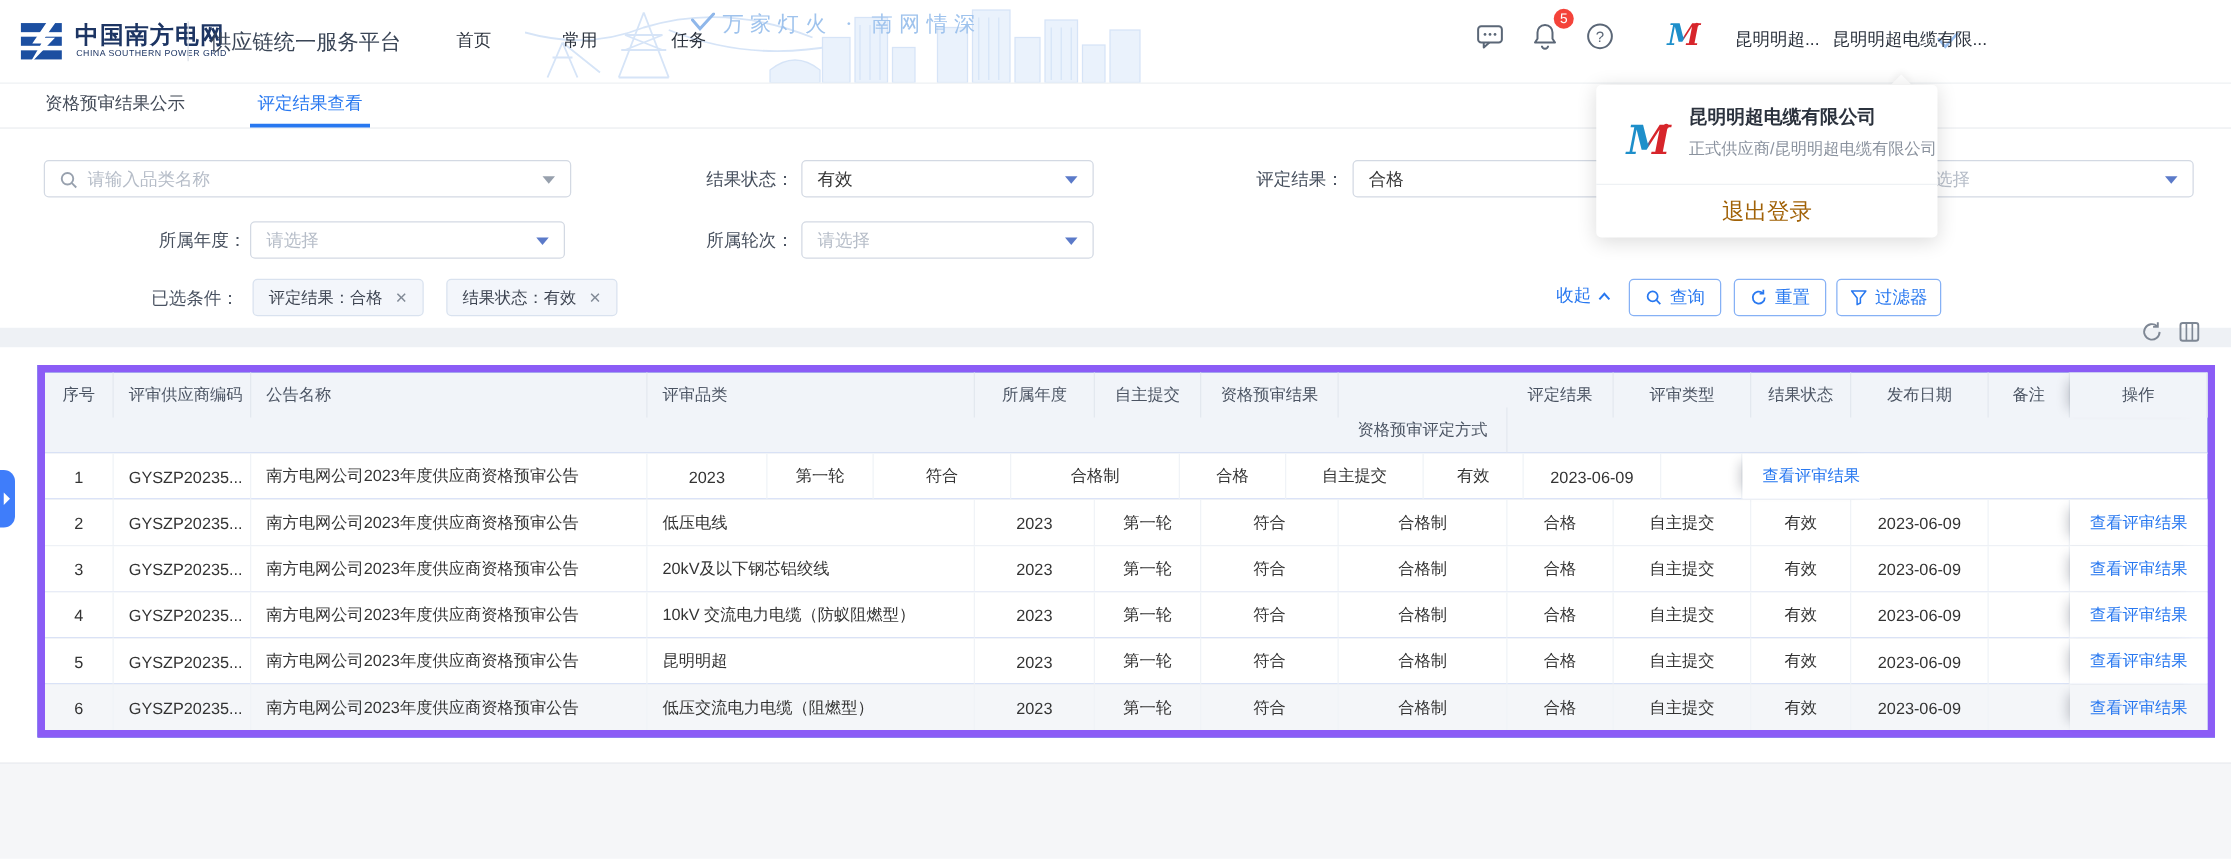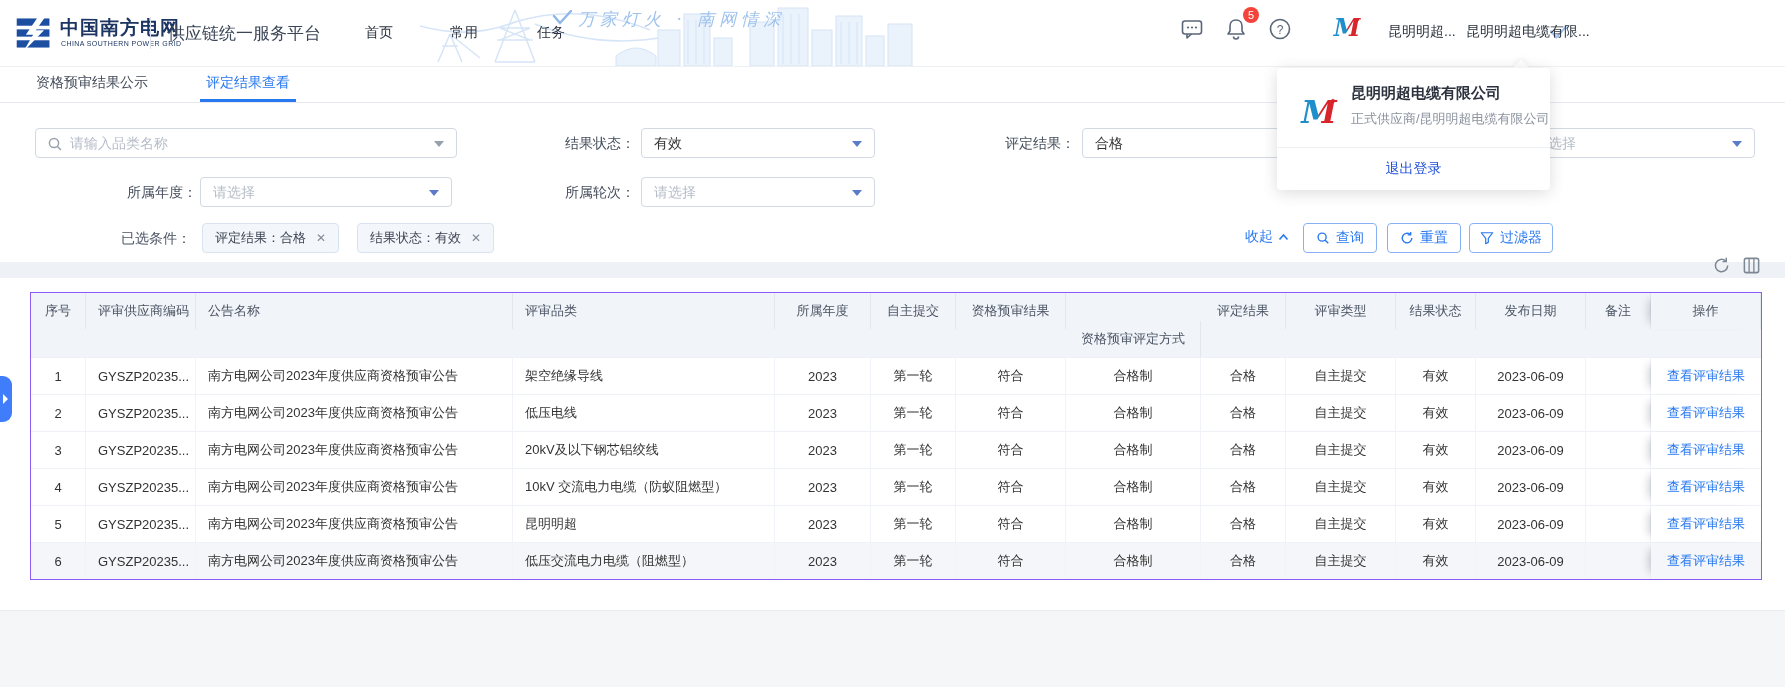--- a/index.html
+++ b/index.html
@@ -13,21 +13,21 @@
 
   
   .app-header{left:0;top:0;width:1785px;height:66px;background:#fff;border-bottom:1px solid #eef1f4;z-index:20}
   .logo-mark{left:14px;top:13px;width:40px;height:40px}
   .logo-cn{left:60px;top:15px;font-size:19px;font-weight:bold;color:#1d3563;letter-spacing:1px}
   .logo-en{left:61px;top:40px;font-size:7px;color:#1d3563;letter-spacing:.4px}
   .logo-divider{left:150px;top:17px;width:1px;height:32px;background:#dde2e9}
   .platform-title{left:168px;top:22px;font-size:17px;color:#3a4556}
   .nav-item{top:24px;font-size:14px;color:#2b323d;cursor:pointer}
   .header-art{left:420px;top:0;width:500px;height:66px;opacity:.85;pointer-events:none}
-  .slogan{left:578px;top:8px;font-size:17px;color:#9fc3ed;letter-spacing:5px;font-family:"DejaVu Serif","Liberation Serif",serif;font-style:italic}
+  .slogan{left:578px;top:8px;font-size:17px;color:#9fc3ed;letter-spacing:5px;font-family:"DejaVu Serif","Liberation Serif",serif;}
   .swoosh1{left:552px;top:10px}
   .swoosh2{left:1549px;top:26px}
   .hicon{top:17px;width:24px;height:24px;cursor:pointer}
   .badge{left:1243px;top:7px;min-width:16px;height:16px;border-radius:8px;background:#f4433a;color:#fff;font-size:11px;line-height:16px;text-align:center;padding:0 3px;box-sizing:border-box;z-index:21}
   .avatar-m{left:1332px;top:13px;width:30px;height:30px;cursor:pointer}
   .user-short{left:1388px;top:23px;font-size:14px;color:#2b323d;cursor:pointer}
   .company-short{left:1466px;top:23px;font-size:14px;color:#2b323d;cursor:pointer}
 
   
   .tabbar{left:0;top:66px;width:1785px;height:37px;background:#fff;border-bottom:1px solid #e7eaee;display:flex;align-items:stretch;padding-left:30px;box-sizing:border-box;gap:46px}
@@ -50,21 +50,21 @@
   .collapse{left:1245px;top:125px;font-size:14px;color:#2878f0;cursor:pointer;display:flex;align-items:center;gap:5px}
   .fbtn{top:120px;height:30px;border:1px solid #86b1f5;border-radius:4px;background:#fff;color:#2878f0;font-size:14px;display:flex;align-items:center;justify-content:center;gap:6px;box-sizing:border-box;cursor:pointer}
 
   
   .gray-band{left:0;top:262px;width:1785px;height:16px;background:#eef1f5}
   .tbl-tools{left:1712px;top:256px;display:flex;gap:11px;z-index:6}
   .tool-ic{width:19px;height:19px;cursor:pointer}
 
   
   .table-panel{left:0;top:278px;width:1785px;height:332px;background:#fff}
-  .grid{position:absolute;left:30px;top:14px;width:1730px;border:1px solid #8b5cf6;box-sizing:content-box;background:#1d4ed8}
+  .grid{position:absolute;left:30px;top:14px;width:1730px;border:6px solid #8b5cf6;box-sizing:content-box;background:#1d4ed8}
   .thead{display:flex;background:#f1f4f9}
   .trow{display:flex;background:#fff;border-top:1px solid #eef1f6}
   .trow.hov{background:#f4f6f9}
   .cell{height:36px;box-sizing:border-box;display:flex;align-items:center;font-size:13px;border-right:1px solid #f0f3f7;padding:0 12px;overflow:hidden;white-space:nowrap;flex:none}
   .cell:last-child{border-right:none}
   .cell.h{color:#4b5463;border-right:1px solid #e3e8ef;background:transparent}
   .cell.c{justify-content:center}
   .cell.l{justify-content:flex-start}
   .cell.rel{position:relative;padding:0}
   .clip{width:115px;text-align:center;overflow:hidden;white-space:nowrap}
@@ -79,21 +79,21 @@
   .drawer{left:0;top:376px;width:12px;height:46px;background:#3f7dfa;border-radius:0 9px 9px 0;cursor:pointer;z-index:30}
   .drawer:after{content:"";position:absolute;left:3px;top:18px;border-top:5px solid transparent;border-bottom:5px solid transparent;border-left:5px solid #fff}
 
   
   .menu-arrow{left:1515px;top:62px;width:12px;height:12px;background:#fff;transform:rotate(45deg);box-shadow:-2px -2px 6px rgba(0,0,0,.05);z-index:49}
   .user-menu{left:1277px;top:68px;width:273px;height:122px;background:#fff;border-radius:4px;box-shadow:0 3px 16px rgba(0,0,0,.14);z-index:50}
   .um-logo{position:absolute;left:22px;top:24px;width:40px;height:40px}
   .um-title{position:absolute;left:74px;top:16px;font-size:15px;font-weight:bold;color:#2b323d;white-space:nowrap}
   .um-sub{position:absolute;left:74px;top:42px;font-size:13px;color:#8a929e;white-space:nowrap}
   .um-divider{position:absolute;left:0;top:79px;width:273px;height:1px;background:#eef1f4}
-  .um-logout{position:absolute;left:0;top:80px;width:273px;height:42px;display:flex;align-items:center;justify-content:center;font-size:14px;color:#1d4ed8;cursor:pointer}
+  .um-logout{position:absolute;left:0;top:80px;width:273px;height:42px;display:flex;align-items:center;justify-content:center;font-size:18px;color:#a16207;cursor:pointer}
 </style>
 </head>
 <body>
 
 <div class="abs app-header">
   <svg class="abs header-art" viewBox="0 0 500 66">
     <g stroke="#cfe0f6" fill="none" stroke-width="1.5">
       <path d="M95 10 L75 62 M95 10 L115 62 M80 28 L110 28 M77 40 L113 40 M80 28 L110 40 M110 28 L80 40 M75 62 L115 62"></path>
       <path d="M30 34 L60 58 M30 34 L18 62 M30 34 L42 62 M22 46 L38 46"></path>
       <path d="M0 26 Q50 40 95 22 Q160 2 230 30"></path>
@@ -280,21 +280,20 @@
         <div class="cell h c" style="width: 110px;">发布日期</div>
         <div class="cell h c rel" style="width: 65px;">
           <div class="clip">备注</div>
         </div>
         <div class="cell h c fixed" style="width: 110px;">操作</div>
       </div>
       <div class="trow">
         <div class="cell b c" style="width: 55px;">1</div>
         <div class="cell b l" style="width: 110px;">GYSZP20235...</div>
         <div class="cell b l" style="width: 317px;">南方电网公司2023年度供应商资格预审公告</div>
-        <div class="cell b l" style="width: 262px;">架空绝缘导线</div>
         <div class="cell b c" style="width: 96px;">2023</div>
         <div class="cell b c" style="width: 85px;">第一轮</div>
         <div class="cell b c" style="width: 110px;">符合</div>
         <div class="cell b c" style="width: 135px;">合格制</div>
         <div class="cell b c" style="width: 85px;">合格</div>
         <div class="cell b c" style="width: 110px;">自主提交</div>
         <div class="cell b c" style="width: 80px;">有效</div>
         <div class="cell b c" style="width: 110px;">2023-06-09</div>
         <div class="cell b c" style="width: 65px;"></div>
         <div class="cell b c fixed" style="width: 110px;">

